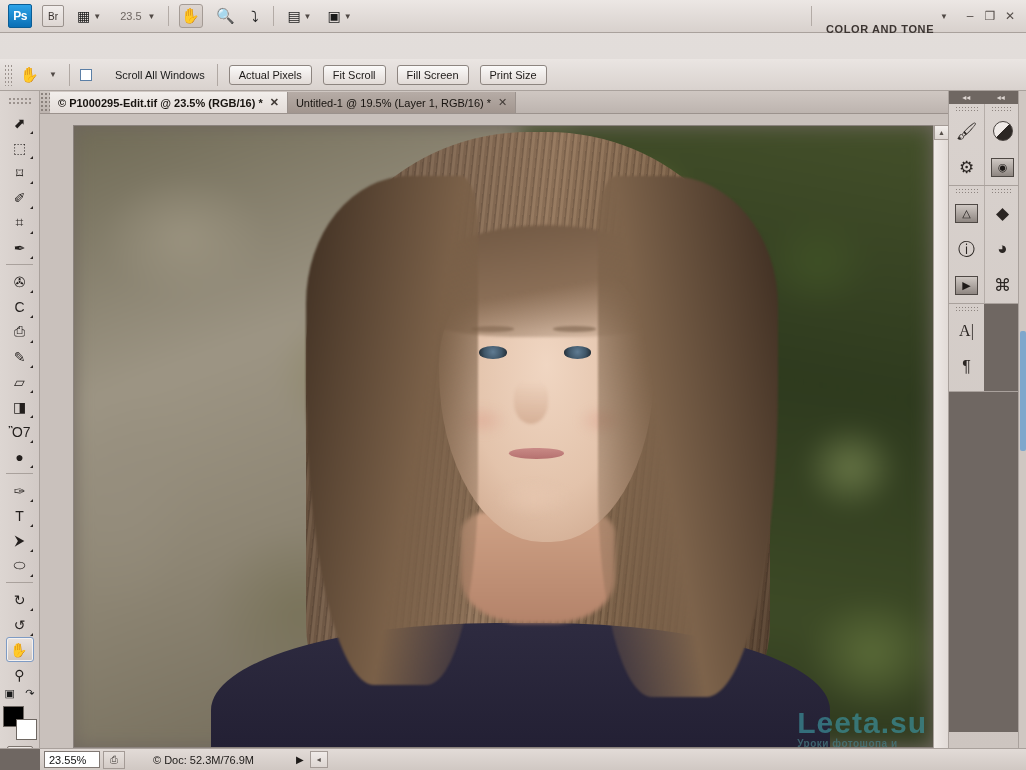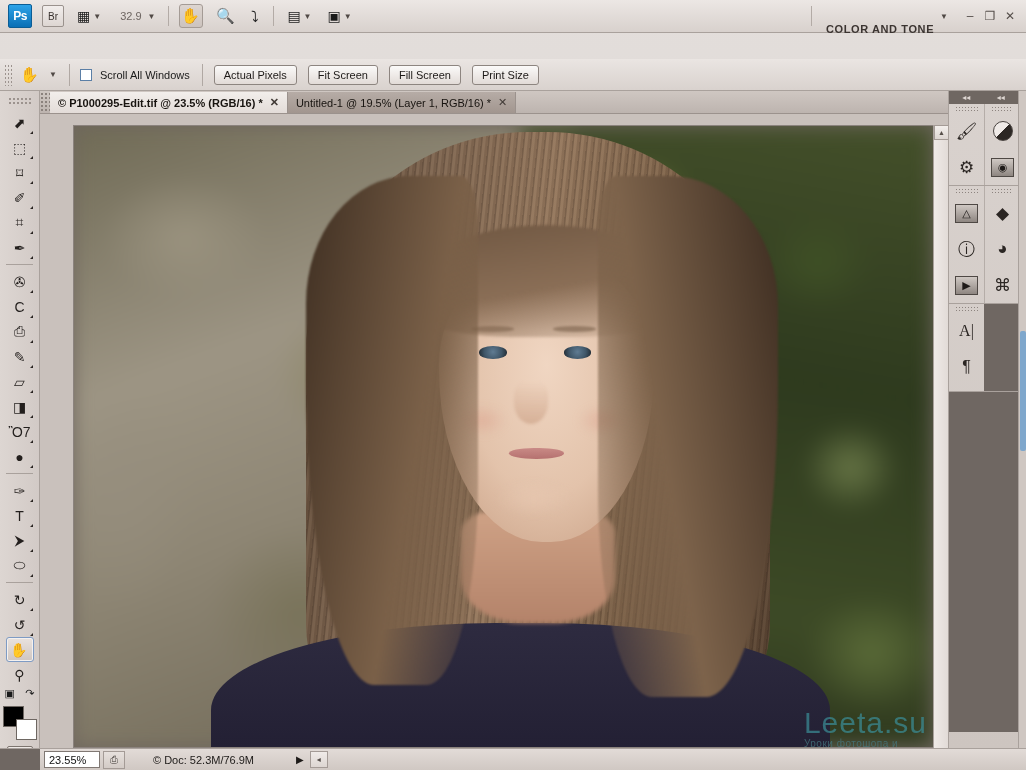--- a/index.html
+++ b/index.html
@@ -84,21 +84,21 @@
   .grip {
     width: 9px; height: 22px; margin-left: 4px;
     background-image: radial-gradient(#9c938e 1px, transparent 1px);
     background-size: 3px 4px;
   }
   .toolpreview {
     width: 26px; height: 24px; margin-left: 4px;
     display: flex; align-items: center; justify-content: center;
     font-size: 15px; color: #2e2926;
   }
-  .chk-wrap { display: flex; align-items: center; gap: 8px; margin-left: 10px; }
+  .chk-wrap { display: flex; align-items: center; gap: 23px; margin-left: 10px; }
   .chk {
     width: 12px; height: 12px; background: #fff;
     border: 1px solid #5b7fa6;
   }
   .obtn {
     height: 20px; padding: 0 9px; margin-left: 11px;
     border: 1px solid #8d8580; border-radius: 3px;
     background: linear-gradient(#fbfaf9, #e2dbd7);
     display: flex; align-items: center; justify-content: center;
     font-size: 11px; color: #1d1a18;
@@ -309,21 +309,21 @@
 
   
   .wm-main {
     position: absolute; left: 13%; bottom: -6px;
     font-size: 32px; color: rgba(255,255,255,.5);
     letter-spacing: 0.5px; white-space: nowrap;
     font-family: "Liberation Serif", serif;
   }
   .wm-logo {
     position: absolute; right: 6px; bottom: -2px;
-    text-align: left; white-space: nowrap;
+    text-align: left; white-space: nowrap; font-weight: bold;
   }
   .wm-logo .brand {
     font-size: 30px; color: rgba(58,140,150,.72);
     letter-spacing: 1px; line-height: 1;
   }
   .wm-logo .sub {
     font-size: 10px; color: rgba(70,120,128,.75); letter-spacing: .5px;
   }
 
   
@@ -426,21 +426,21 @@
 
 <div id="app">
 
   <div class="appbar">
     <div class="ps-logo">Ps</div>
     <div class="tbtn">Br</div>
     <div class="flatbtn">
       <span style="font-size:14px;">▦</span>
       <span class="caret">▼</span>
     </div>
-    <div class="zoomval">32.9</div>
+    <div class="zoomval">23.5</div>
     <span class="caret" style="margin-left:6px;">▼</span>
     <div class="vsep"></div>
     <div class="flatbtn pressed">
       <span style="font-size:15px;">✋</span>
     </div>
     <div class="flatbtn">
       <span style="font-size:15px;">🔍</span>
     </div>
     <div class="flatbtn">
       <span style="font-size:15px;">⤵</span>
@@ -468,21 +468,21 @@
     <div class="grip"></div>
     <div class="toolpreview">✋</div>
     <span class="caret" style="margin-left:6px;">▼</span>
     <div class="optsep"></div>
     <div class="chk-wrap">
       <span class="chk"></span>
       <span>Scroll All Windows</span>
     </div>
     <div class="optsep"></div>
     <div class="obtn">Actual Pixels</div>
-    <div class="obtn">Fit Screen</div>
+    <div class="obtn">Fit Scroll</div>
     <div class="obtn">Fill Screen</div>
     <div class="obtn">Print Size</div>
   </div>
 
   <div class="toolpanel">
     <div class="tp-grip"></div>
     <div id="toolslist">
         <div class="tool">
           <span>⬈</span>
           <span class="tri"></span>

